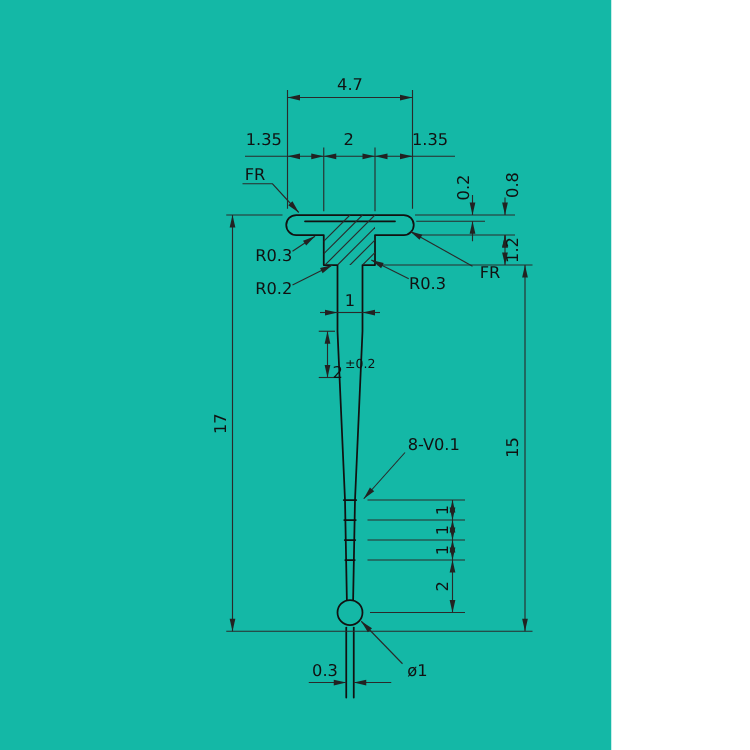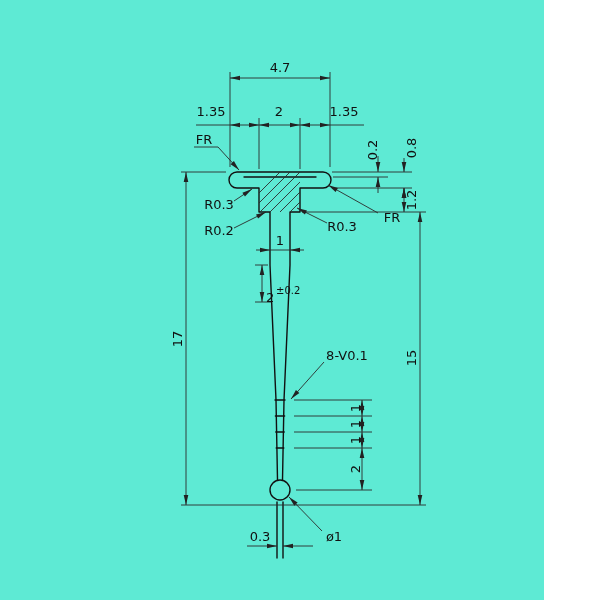--- a/index.html
+++ b/index.html
@@ -1,16 +1,16 @@
 <!DOCTYPE html>
 <html><head>
 <meta charset="utf-8">
 <style>
   html,body{margin:0;padding:0;background:#ffffff;width:600px;height:600px;overflow:hidden;}
-  .stage{width:544px;height:600px;background:#5eead4;position:relative;}
+  .stage{width:489px;height:600px;background:#14b8a6;position:relative;}
   svg{display:block;}
   .outline{stroke:#111;stroke-width:1.4;fill:none;stroke-linejoin:round;stroke-linecap:round;}
   .thin{stroke:#2a2a2a;stroke-width:0.9;fill:none;}
   .hatch{stroke:#2a2a2a;stroke-width:0.9;fill:none;}
   text{font-family:"DejaVu Sans","Liberation Sans",sans-serif;font-size:13px;fill:#111;}
   .small{font-size:10px;}
 </style>
 </head>
 <body>
 

